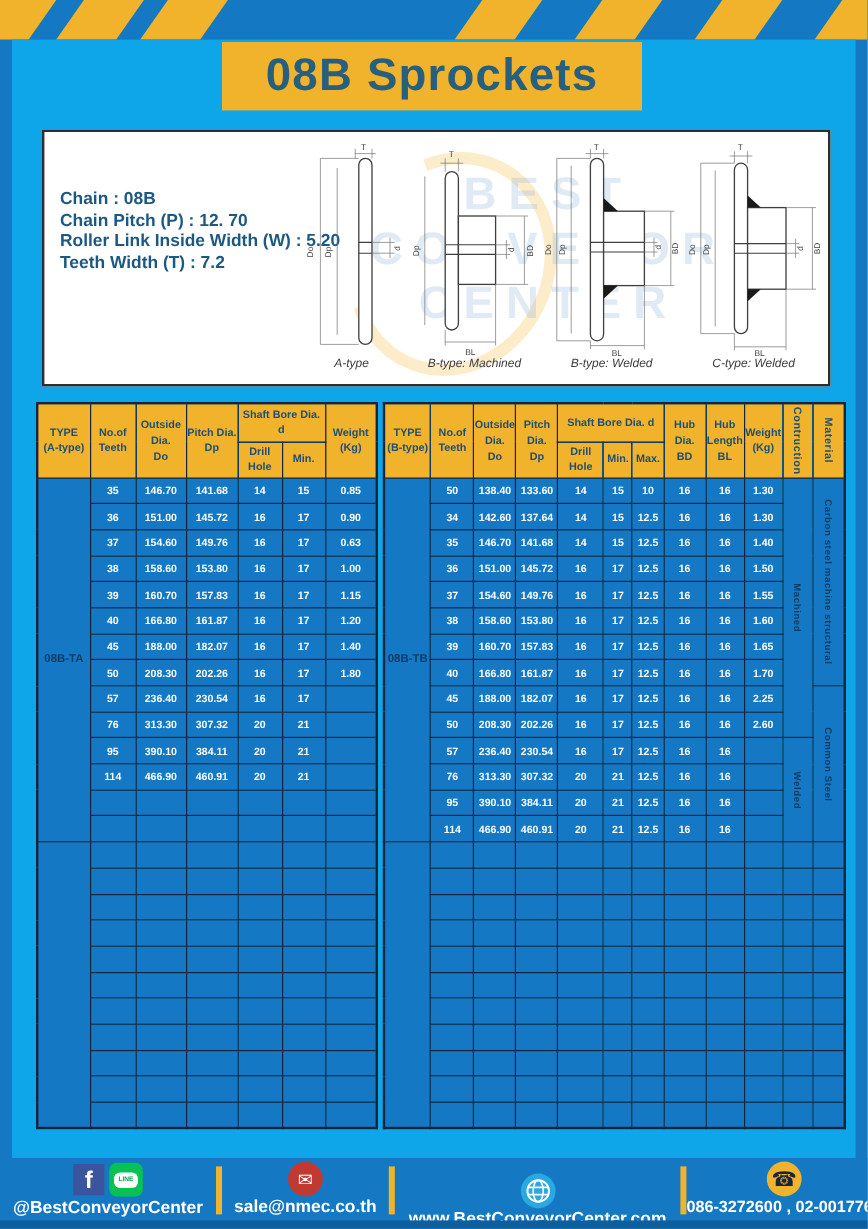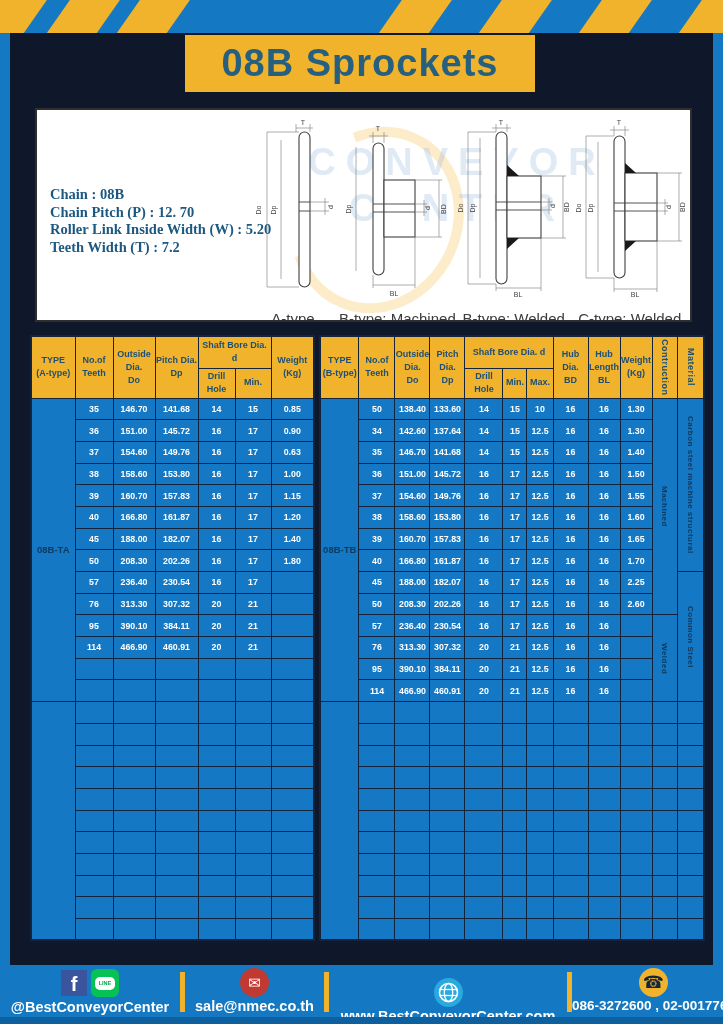--- a/index.html
+++ b/index.html
@@ -4,38 +4,38 @@
 <style>
   html,body{margin:0;padding:0;}
   body{width:723px;height:1024px;font-family:"Liberation Sans",sans-serif;-webkit-font-smoothing:antialiased;}
   .page{position:relative;width:723px;height:1024px;background:#1478C2;overflow:hidden;}
 
   
   .topband{position:absolute;left:0;top:0;width:723px;height:33px;background:#1478C2;overflow:hidden;}
   .stripe{position:absolute;top:-6px;height:46px;width:50px;background:#F0B32B;transform:skewX(-35deg);}
 
   
-  .sheet{position:absolute;left:10px;right:10px;top:33px;bottom:59px;background:#0f172a;}
+  .sheet{position:absolute;left:10px;right:10px;top:33px;bottom:59px;background:#0ea5e9;}
 
   .titlebox{position:absolute;left:175px;top:2px;width:350px;height:57px;background:#F0B32B;
             display:flex;align-items:center;justify-content:center;}
   .titlebox span{font-size:38px;font-weight:bold;color:#27607F;letter-spacing:1px;}
 
   
   .specbox{position:absolute;left:25px;top:75px;width:653px;height:210px;border:2px solid #2E2E2E;background:#fff;overflow:hidden;}
   .watermark{position:absolute;left:205px;top:30px;width:430px;text-align:center;z-index:0;
              font-weight:bold;font-size:38px;letter-spacing:10px;line-height:1.2;color:rgba(140,180,220,0.28);}
   .wmbird{position:absolute;left:255px;top:15px;width:150px;height:170px;border:10px solid rgba(243,178,42,0.25);
           border-radius:50%;border-left-color:transparent;transform:rotate(25deg);z-index:0;}
-  .speclines{position:absolute;left:13px;top:76px;z-index:1;font-family:Liberation Serif, serif;}
+  .speclines{position:absolute;left:13px;top:48px;z-index:1;}
   .specline{font-size:14.5px;font-weight:bold;color:#1C5880;line-height:17.5px;white-space:nowrap;}
   .figures{position:absolute;left:210px;top:8px;right:4px;bottom:4px;display:flex;justify-content:space-between;z-index:1;}
   .fig{display:flex;flex-direction:column;align-items:center;}
   .fig svg{flex:0 0 auto;}
-  .figcap{font-size:15px;color:#3C3C3C;margin-top:12px;white-space:nowrap;}
+  .figcap{font-size:10px;color:#3C3C3C;margin-top:0;white-space:nowrap;font-style:italic;}
   .part{fill:#fff;stroke:#3F3F3F;stroke-width:1.1;}
   .pline{stroke:#3F3F3F;stroke-width:0.9;}
   .dim{stroke:#777;stroke-width:0.6;}
   .weld{fill:#1a1a1a;}
   .dlab{font-size:7px;fill:#444;}
 
   
   .tables{position:absolute;left:20px;top:302px;width:675px;display:flex;justify-content:space-between;align-items:flex-start;}
   table.spec{border-collapse:collapse;table-layout:fixed;border:2px solid #15243D;}
   table.spec th,table.spec td{border:1.5px solid #15243D;text-align:center;vertical-align:middle;padding:0;overflow:hidden;}
@@ -88,20 +88,21 @@
 
   <div class="sheet">
 
     <div class="titlebox">
       <span>08B Sprockets</span>
     </div>
 
     <div class="specbox">
       <div class="wmbird"></div>
       <div class="watermark">
+        <div>BEST</div>
         <div>CONVEYOR</div>
         <div>CENTER</div>
       </div>
 
       <div class="speclines">
         <div class="specline">Chain : 08B</div>
         <div class="specline">Chain Pitch (P) : 12. 70</div>
         <div class="specline">Roller Link Inside Width (W) : 5.20</div>
         <div class="specline">Teeth Width (T) : 7.2</div>
       </div>

